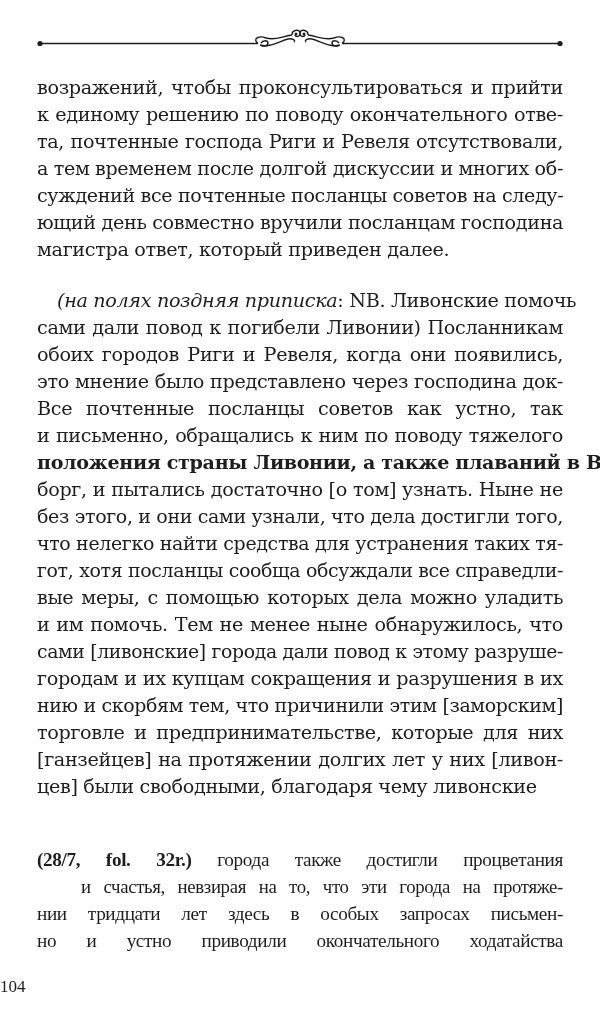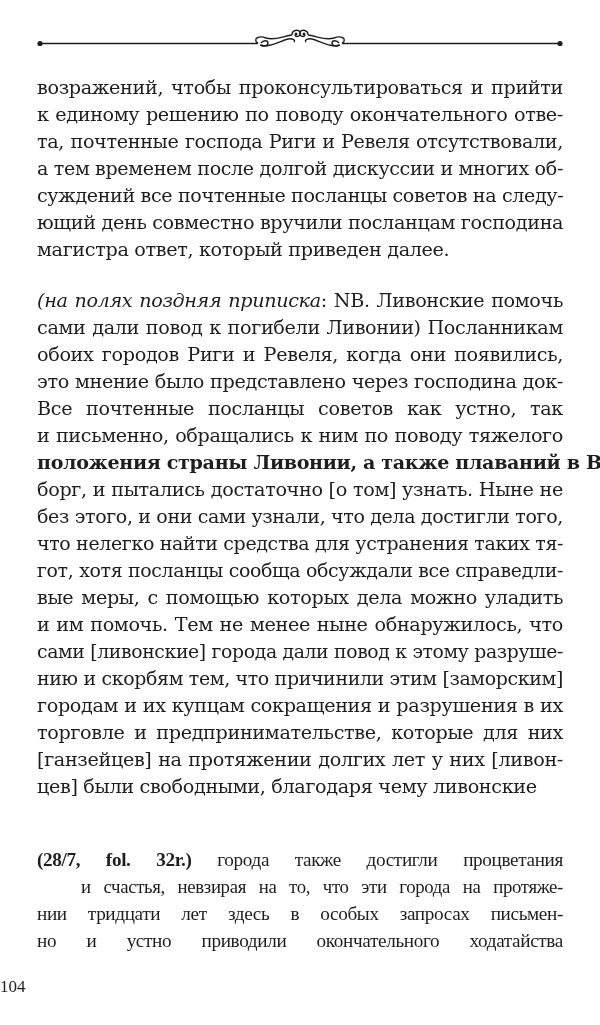--- a/index.html
+++ b/index.html
@@ -8,21 +8,21 @@
     font-family: "DejaVu Serif", "Liberation Serif", serif; color: #1e1e1e;
   }
   .ornament { position: absolute; left: 30px; top: 28px; width: 540px; height: 30px; }
   .para { position: absolute; left: 37px; width: 526px; }
   .line {
     display: block; height: 27px; line-height: 27px; font-size: 19.2px;
     text-align: justify; text-align-last: justify; white-space: nowrap;
     letter-spacing: -0.35px; word-spacing: 0px;
   }
   .line.last { text-align-last: left; }
-  .it { font-style: italic; }
+  .it { font-style: italic; margin-left: 20px; }
   .b { font-weight: bold; }
   .pagenum {
     position: absolute; left: 0; width: 600px; top: 977px; text-align: left;
     font-size: 17px; font-family: "Liberation Serif", serif;
   }
 </style>
 </head>
 <body>
 
 <svg class="ornament" viewBox="0 0 540 30" xmlns="http://www.w3.org/2000/svg">
@@ -64,22 +64,22 @@
   <span class="line">Все почтенные посланцы советов как устно, так</span>
   <span class="line">и письменно, обращались к ним по поводу тяжелого</span>
   <span class="line" style="font-size: 19.1273px; font-weight: bold;">положения страны Ливонии, а также плаваний в Вы-</span>
   <span class="line">борг, и пытались достаточно [о том] узнать. Ныне не</span>
   <span class="line" style="font-size: 19.0192px;">без этого, и они сами узнали, что дела достигли того,</span>
   <span class="line" style="font-size: 18.9835px;">что нелегко найти средства для устранения таких тя-</span>
   <span class="line" style="font-size: 18.9478px;">гот, хотя посланцы сообща обсуждали все справедли-</span>
   <span class="line">вые меры, с помощью которых дела можно уладить</span>
   <span class="line">и им помочь. Тем не менее ныне обнаружилось, что</span>
   <span class="line" style="font-size: 18.8067px;">сами [ливонские] города дали повод к этому разруше-</span>
+  <span class="line">городам и их купцам сокращения и разрушения в их</span>
   <span class="line" style="font-size: 18.9478px;">нию и скорбям тем, что причинили этим [заморским]</span>
-  <span class="line">городам и их купцам сокращения и разрушения в их</span>
   <span class="line">торговле и предпринимательстве, которые для них</span>
   <span class="line">[ганзейцев] на протяжении долгих лет у них [ливон-</span>
   <span class="line last">цев] были свободными, благодаря чему ливонские</span>
 </div>
 
 <div class="para" style="top:846px;font-family:Liberation Serif, serif;">
   <span class="line"><span class="b">(28/7, fol. 32r.)</span><span> города также достигли процветания</span></span>
   <span class="line" style="font-size: 18.8067px; margin-left: 44px;">и счастья, невзирая на то, что эти города на протяже-</span>
   <span class="line">нии тридцати лет здесь в особых запросах письмен-</span>
   <span class="line">но и устно приводили окончательного ходатайства</span>

